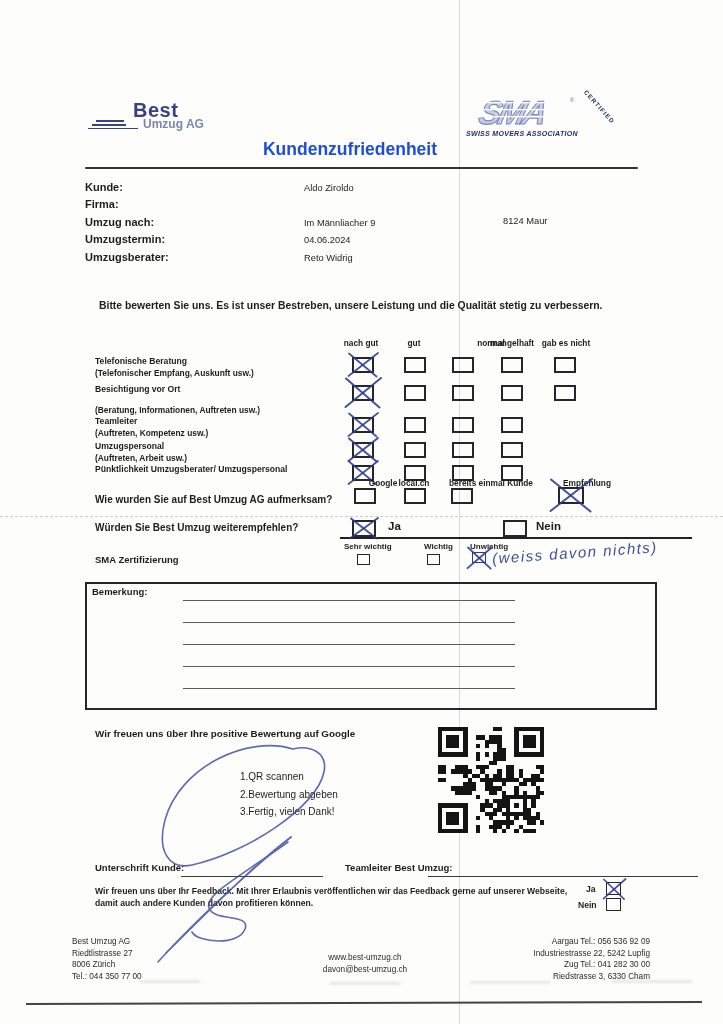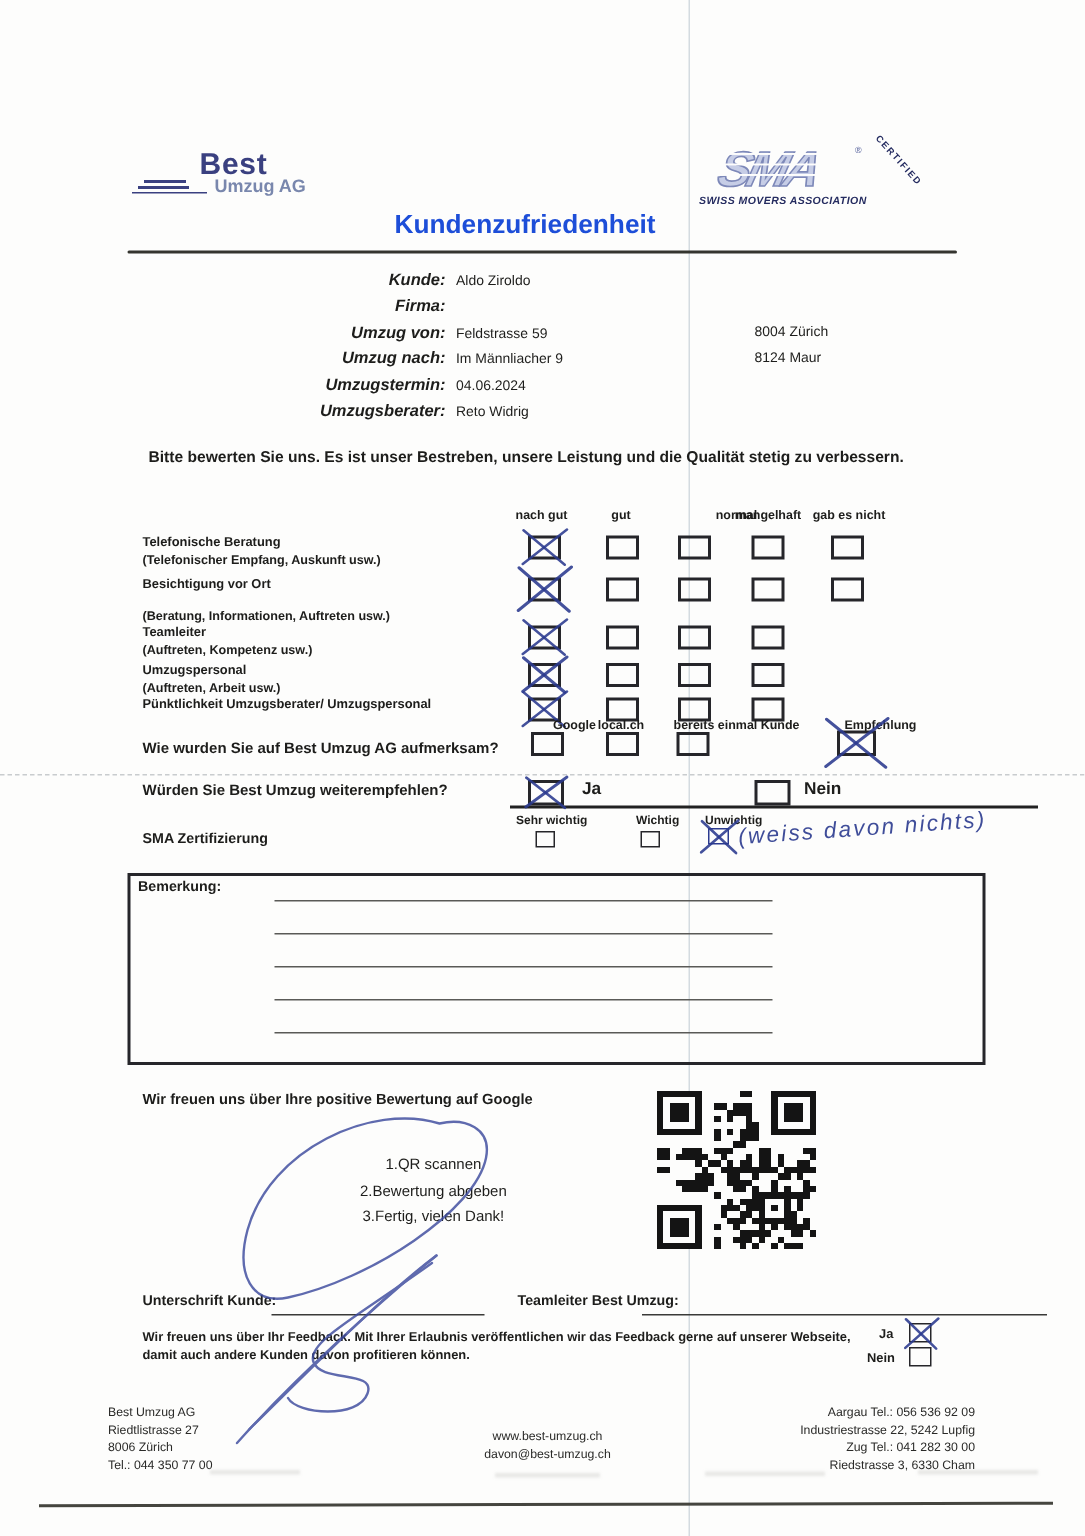--- a/index.html
+++ b/index.html
@@ -17,21 +17,21 @@
   .best-bar{height:1.8px;background:#3a4080;}
   #bar1{left:96px;top:120px;width:28px;}
   #bar2{left:92px;top:124px;width:34px;}
   #bar3{left:88px;top:128px;width:50px;height:1.4px;}
   #sma-logo{left:460px;top:88px;width:160px;height:54px;overflow:visible;}
   #title{left:85px;top:139px;width:530px;text-align:center;font-size:17.5px;font-weight:bold;color:#1d4ed8;}
   #title-line{left:85px;top:167px;width:553px;height:2.4px;background:#35352f;border-radius:1px;}
   
   #info{left:85px;top:181px;width:580px;}
   .info-row{position:relative;height:17.4px;display:flex;align-items:baseline;}
-  .info-label{width:212px;text-align:right;font-weight:bold;font-size:11px;font-style:italic;}
+  .info-label{width:212px;font-weight:bold;font-size:11px;}
   .info-value{margin-left:7px;font-size:9.3px;}
   .info-extra{position:absolute;left:418px;font-size:9.3px;}
   #intro{left:99px;top:300px;width:560px;font-size:10.4px;font-weight:bold;}
   
   .col-header{position:absolute;transform:translateX(-50%);font-size:8.3px;font-weight:bold;white-space:nowrap;}
   .row-title{position:absolute;font-size:8.6px;font-weight:bold;white-space:nowrap;}
   .row-sub{position:absolute;font-size:8.4px;font-weight:bold;white-space:nowrap;}
   .cbox{position:absolute;width:18px;height:12px;border:2px solid #26262a;}
   .cbox-sm{position:absolute;width:11px;height:9px;border:1.6px solid #26262a;}
   
@@ -48,21 +48,21 @@
   #imp-box-0{left:357px;top:554px;} #imp-box-1{left:427px;top:554px;}
   #imp-box-x{left:472px;top:552px;width:12px;height:9px;border:1.6px solid #2b3a8f;}
   #handwriting{left:492px;top:544px;font-size:15px;font-style:italic;letter-spacing:1.5px;
                color:#2b3a8f;transform:rotate(-4deg);white-space:nowrap;opacity:.9;}
   
   #remarks-box{left:85px;top:582px;width:568px;height:124px;border:2px solid #26262a;}
   #remarks-label{left:92px;top:586px;font-size:9.5px;font-weight:bold;}
   .remark-line{position:absolute;left:183px;width:332px;height:1px;background:#5a5a57;}
   
   #gr-heading{left:95px;top:728px;font-size:9.8px;font-weight:bold;}
-  #qr-steps{left:240px;top:768px;font-size:10px;line-height:17.5px;text-align:center;}
+  #qr-steps{left:240px;top:768px;font-size:10px;line-height:17.5px;}
   #qr-svg{left:437px;top:727px;width:108px;height:106px;shape-rendering:crispEdges;}
   
   #sig-k{left:95px;top:862px;font-size:9.5px;font-weight:bold;}
   #sig-k-line{left:181px;top:876px;width:142px;height:1.3px;background:#3a3a38;}
   #sig-t{left:345px;top:862px;font-size:9.5px;font-weight:bold;}
   #sig-t-line{left:428px;top:876px;width:270px;height:1.3px;background:#3a3a38;}
   #consent-1{left:95px;top:886px;font-size:8.6px;font-weight:bold;}
   #consent-2{left:95px;top:898px;font-size:8.6px;font-weight:bold;}
   #consent-ja{left:586px;top:884px;font-size:8.6px;font-weight:bold;}
   #consent-ja-box{left:606px;top:882px;width:13px;height:11px;border:1.8px solid #26262a;}
@@ -107,25 +107,20 @@
 <div class="abs" id="title-line"></div>
 
 <div class="abs" id="info">
     <div class="info-row">
       <span class="info-label">Kunde:</span>
       <span class="info-value">Aldo Ziroldo</span>
     </div>
     <div class="info-row">
       <span class="info-label">Firma:</span>
       <span class="info-value"></span>
-    </div>
-    <div class="info-row">
-      <span class="info-label">Umzug von:</span>
-      <span class="info-value">Feldstrasse 59</span>
-      <span class="info-extra">8004 Zürich</span>
     </div>
     <div class="info-row">
       <span class="info-label">Umzug nach:</span>
       <span class="info-value">Im Männliacher 9</span>
       <span class="info-extra">8124 Maur</span>
     </div>
     <div class="info-row">
       <span class="info-label">Umzugstermin:</span>
       <span class="info-value">04.06.2024</span>
     </div>

